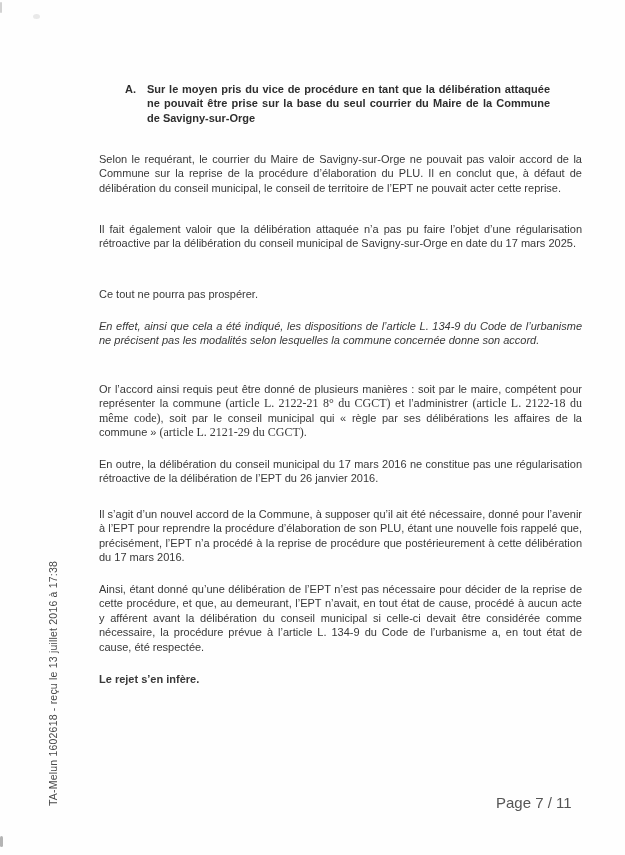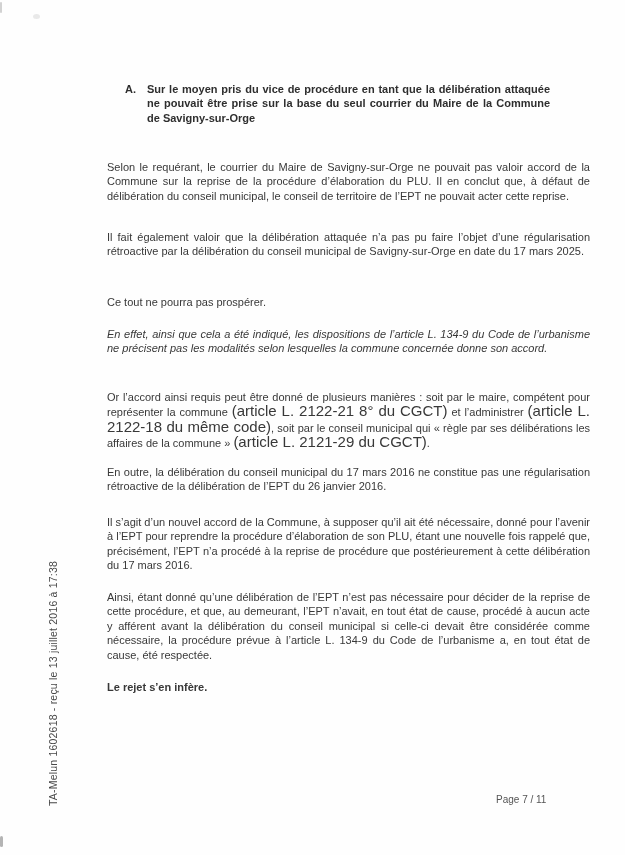--- a/index.html
+++ b/index.html
@@ -25,48 +25,48 @@
   .heading {
     position: absolute; top: 0; left: 30px;
     display: flex;
     font-weight: bold;
     color: #2e2e2e;
   }
   .heading-marker { width: 22px; flex: none; }
   .heading-text { width: 403px; text-align: justify; }
   .content p {
     position: absolute; left: 0;
-    width: 483px; margin: 12px;
+    width: 483px; margin: 4px;
     text-align: justify;
   }
   .p1 { top: 66px; }
   .p2 { top: 136px; }
   .p3 { top: 201px; }
   .p4 { top: 233px; font-style: italic; }
   .p5 { top: 296px; }
   .p6 { top: 371px; }
   .p7 { top: 421px; }
   .p8 { top: 496px; }
   .p9 { top: 586px; font-weight: bold; }
-  .small-cite { font-size: 15px; }
+  .small-cite { font-size: 12px; font-family: Liberation Serif, serif; }
   .italic { }
   .stamp {
     position: absolute;
     left: 47px; top: 806px;
     transform-origin: 0 0;
     transform: rotate(-90deg);
     white-space: nowrap;
     font-size: 10.5px;
     letter-spacing: 0.2px;
     color: #474747;
   }
   .footer-page {
     position: absolute;
     left: 496px; top: 794px;
-    font-size: 10px;
+    font-size: 15px;
     color: #555555;
   }
   .artifact-top-edge {
     position: absolute; left: 0; top: 2px;
     width: 2px; height: 11px;
     background: rgba(130,130,130,0.35);
     border-radius: 1px;
   }
   .artifact-smudge {
     position: absolute; left: 33px; top: 14px;

